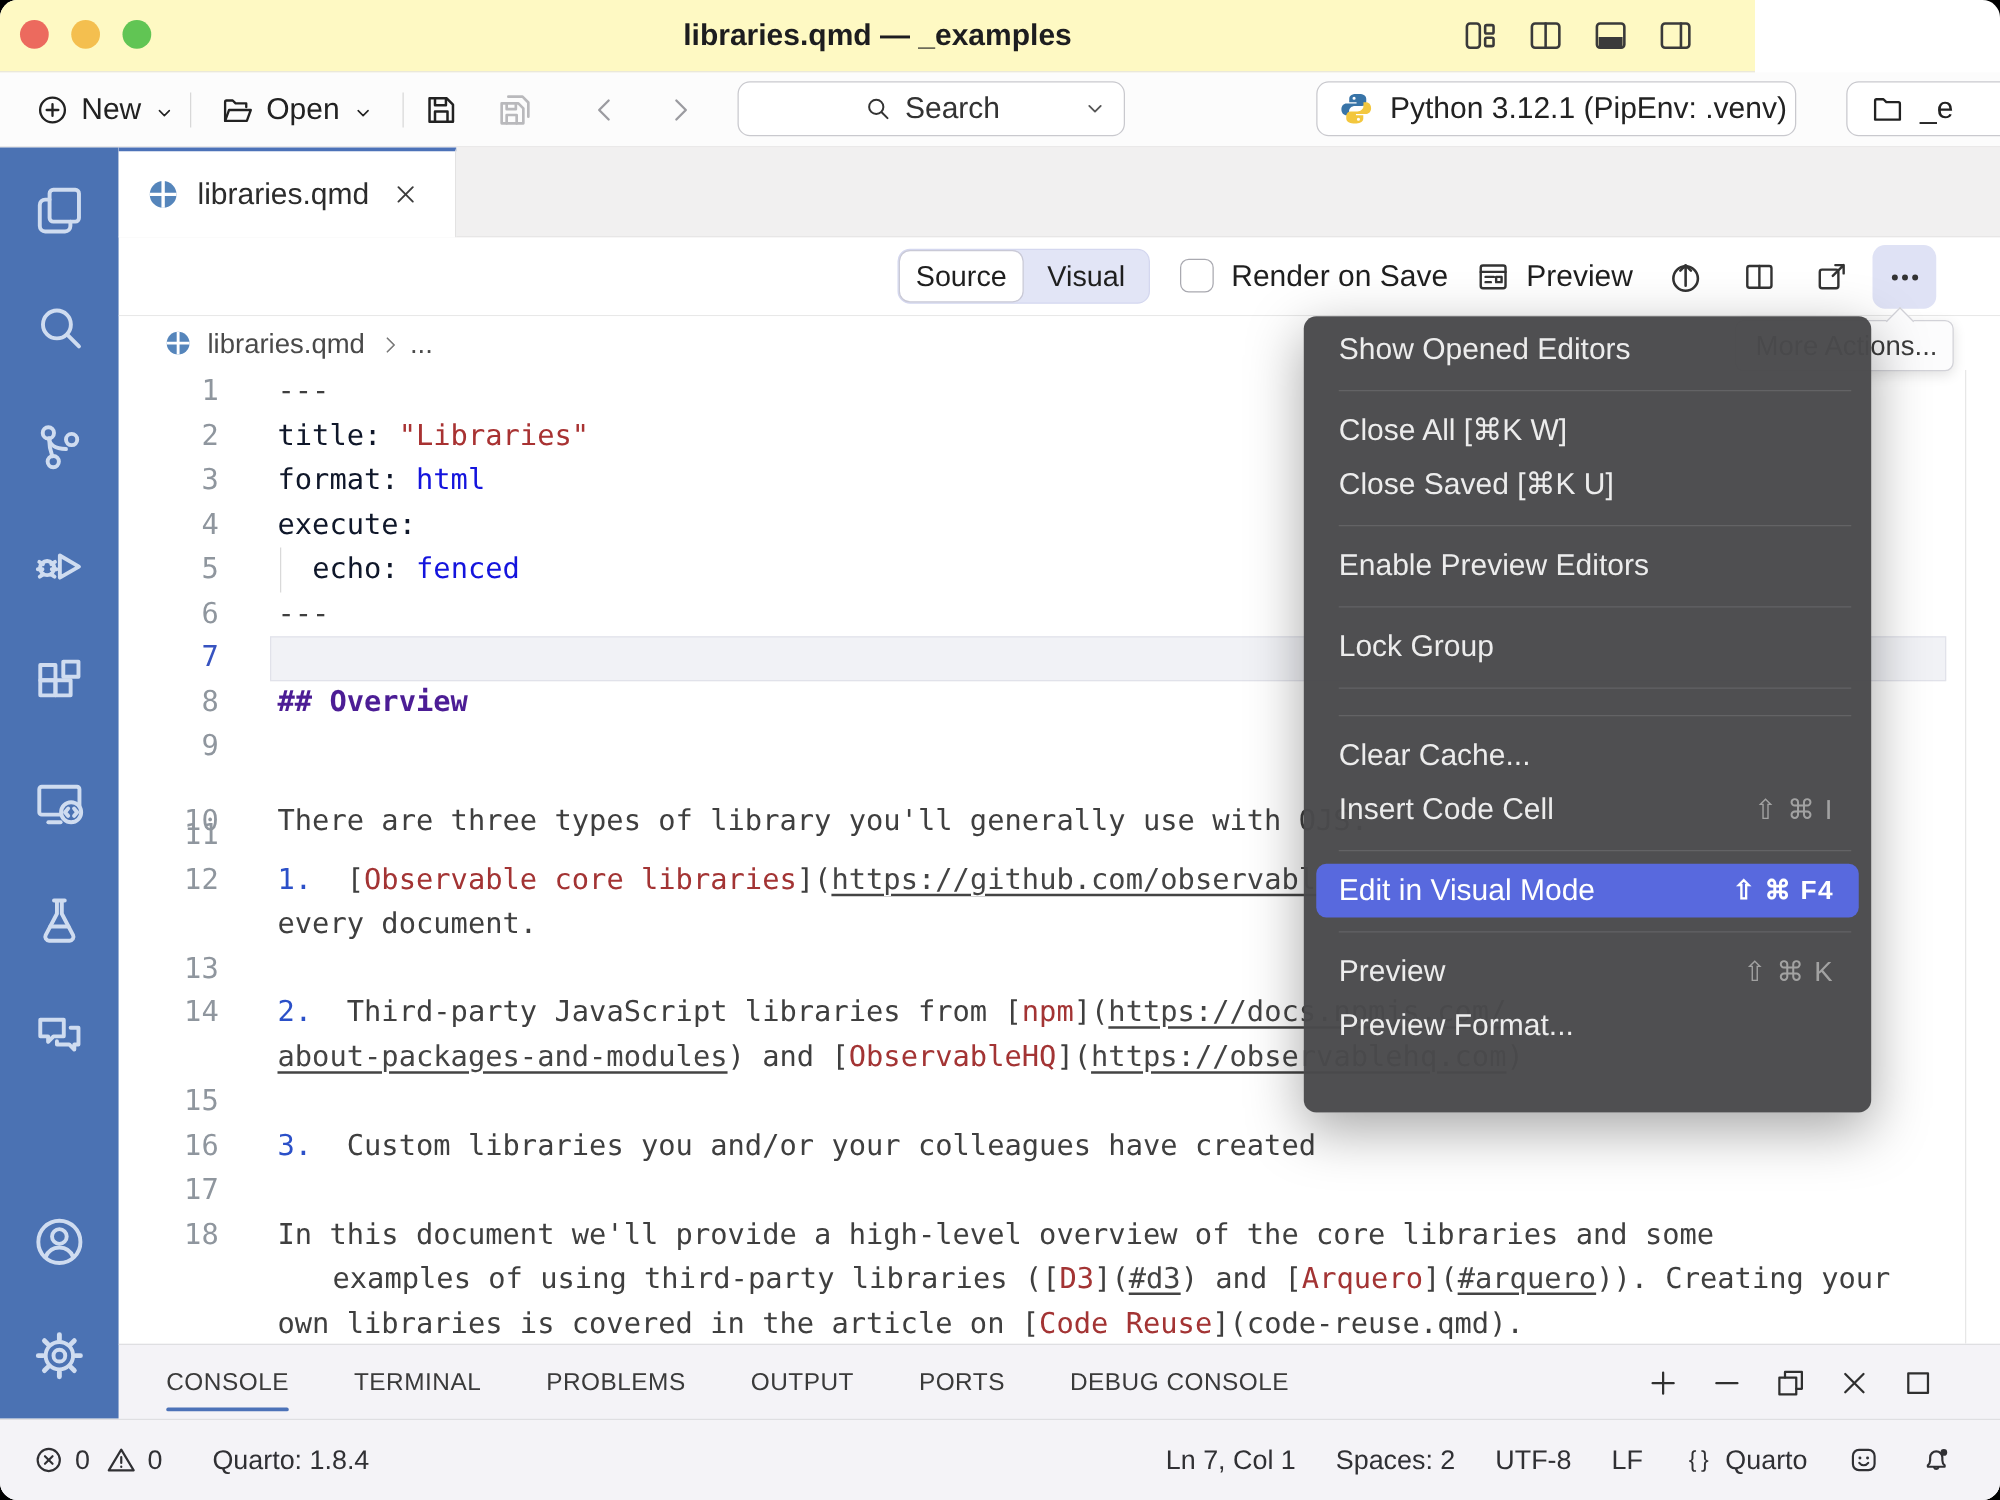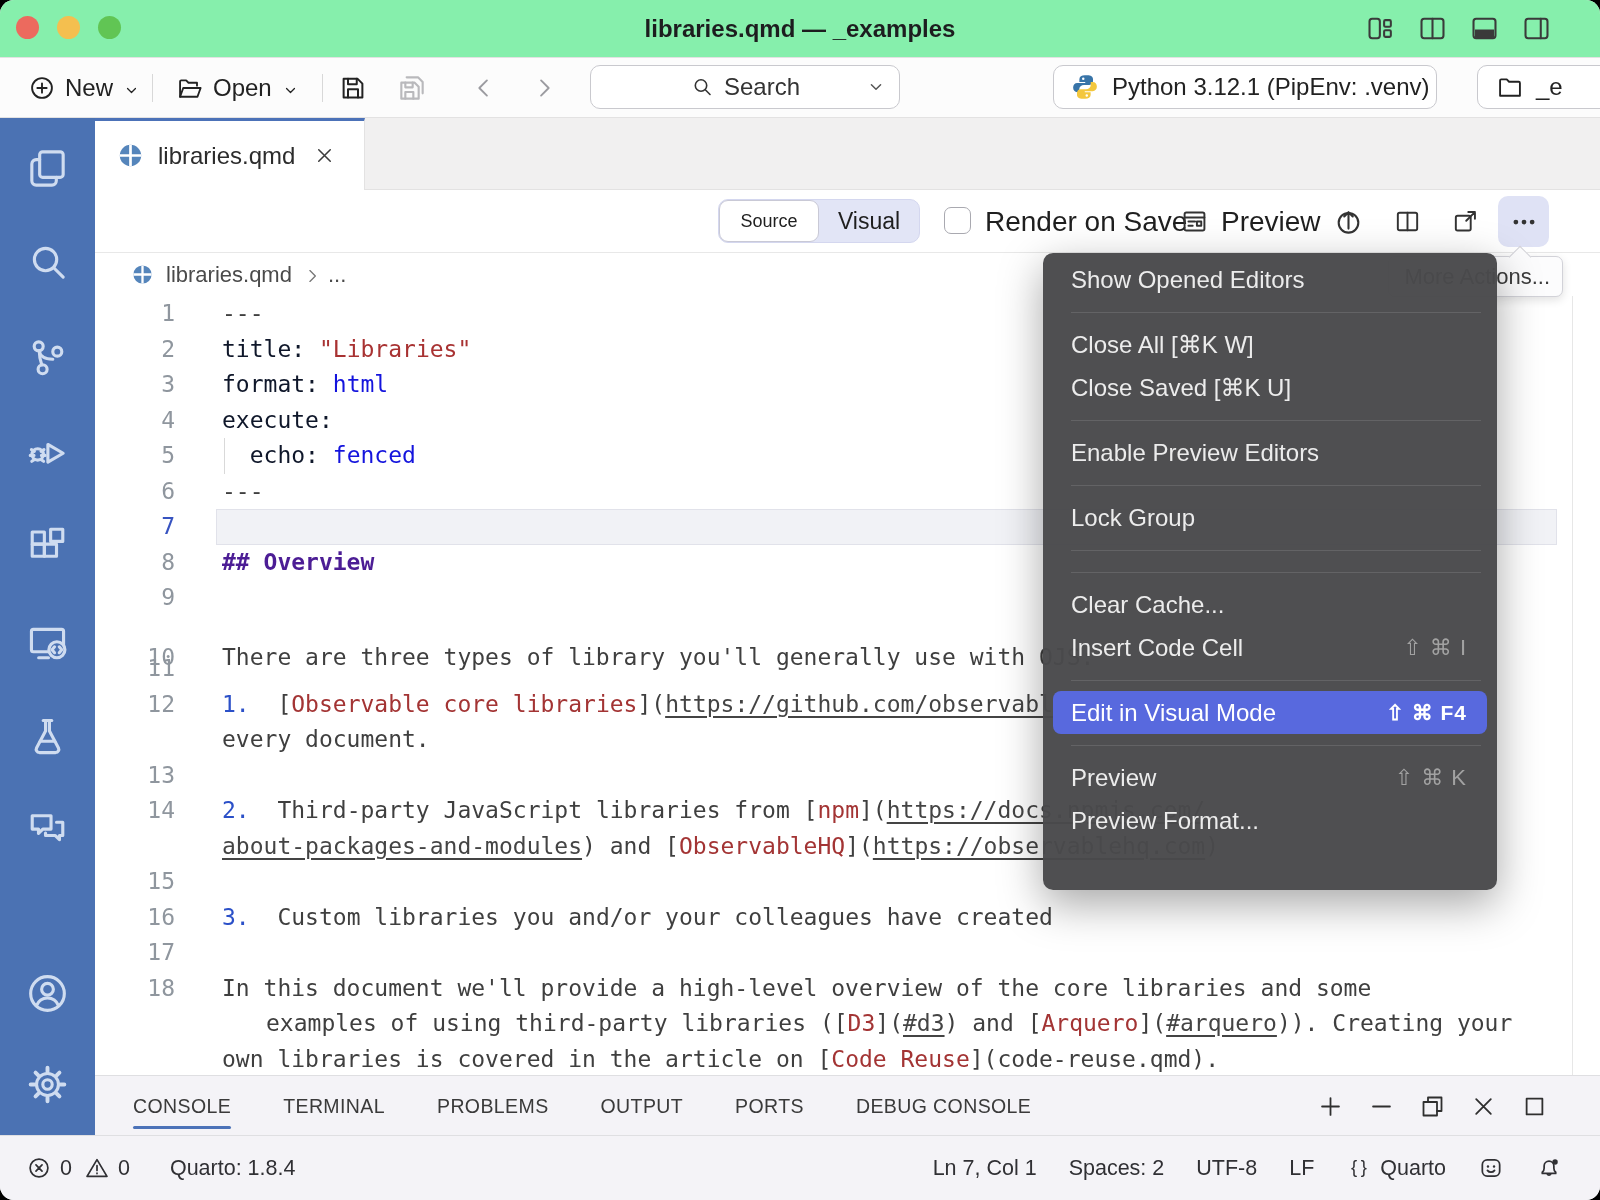--- a/index.html
+++ b/index.html
@@ -1,20 +1,20 @@
 <!DOCTYPE html>
 <html><head>
 <meta charset="utf-8">
 <style>
   html,body{margin:0;padding:0;background:#000;}
   body{font-family:"Liberation Sans",sans-serif;-webkit-font-smoothing:antialiased;}
   #window{position:relative;width:1600px;height:1200px;background:#fff;border-radius:14px;overflow:hidden;}
 
   
-  .titlebar{position:absolute;left:0;top:0;width:1600px;height:58px;background:#86efac;border-bottom:1px solid #e3e2e2;box-sizing:border-box;}
+  .titlebar{position:absolute;left:0;top:0;width:1404px;height:58px;background:#fef9c3;border-bottom:1px solid #e3e2e2;box-sizing:border-box;}
   .traffic{position:absolute;left:16px;top:16px;display:flex;gap:18px;}
   .tl{width:23px;height:23px;border-radius:50%;display:inline-block;}
   .tl.red{background:#ec6a5e;}.tl.yellow{background:#f4bf4f;}.tl.green{background:#61c554;}
   .wtitle{position:absolute;left:0;top:0;width:100%;height:58px;line-height:58px;text-align:center;font-size:24px;font-weight:600;color:#1d1d1f;}
   .layout-controls{position:absolute;right:48px;top:13px;display:flex;gap:21px;color:#3a3a3a;}
   .layout-controls .ic{width:31px;height:31px;}
 
   
   .toolbar{position:absolute;left:0;top:58px;width:1600px;height:60px;background:#fcfcfc;border-bottom:1px solid #e3e2e2;box-sizing:border-box;}
   .tbtn{position:absolute;top:0;height:60px;display:flex;align-items:center;gap:9px;color:#222;font-size:24px;cursor:default;}
@@ -33,24 +33,24 @@
   
   .tabbar{position:absolute;left:95px;top:118px;width:1505px;height:72px;background:#f1f0f0;border-bottom:1px solid #e3e2e2;box-sizing:border-box;}
   .tab{position:absolute;left:0;top:0;width:270px;height:72px;background:#fff;border-top:3px solid #4c72b8;border-right:1px solid #e3e2e2;box-sizing:border-box;display:flex;align-items:center;}
   .tab .ficon{width:27px;height:27px;margin-left:22px;}
   .tab .tlabel{margin-left:14px;font-size:24px;color:#2c2c2c;}
   .tab .tclose{width:23px;height:23px;margin-left:18px;color:#3c3c3c;}
 
   
   .edbar{position:absolute;left:95px;top:190px;width:1505px;height:63px;background:#fff;border-bottom:1px solid #e8e8e8;box-sizing:border-box;}
   .seg{position:absolute;left:623px;top:9px;width:202px;height:44px;background:#e2e5f6;border:1px solid #d4d7ef;border-radius:10px;box-sizing:border-box;display:flex;}
-  .seg .on{width:100px;height:42px;background:#fff;border:1px solid #c9c9d6;border-radius:9px;box-sizing:border-box;display:flex;align-items:center;justify-content:center;font-size:18px;color:#1f1f1f;}
+  .seg .on{width:100px;height:42px;background:#fff;border:1px solid #c9c9d6;border-radius:9px;box-sizing:border-box;display:flex;align-items:center;justify-content:center;font-size:23px;color:#1f1f1f;}
   .seg .off{flex:1;display:flex;align-items:center;justify-content:center;font-size:23px;color:#1f1f1f;}
   .checkbox{position:absolute;left:849px;top:17px;width:27px;height:27px;border:1.5px solid #a9a9b0;border-radius:7px;background:#fff;box-sizing:border-box;}
-  .edlabel{position:absolute;top:0;height:63px;display:flex;align-items:center;font-size:28px;color:#1f1f1f;}
+  .edlabel{position:absolute;top:0;height:63px;display:flex;align-items:center;font-size:24px;color:#1f1f1f;}
   .edicon{position:absolute;top:17px;width:29px;height:29px;color:#333;}
   .morebtn{position:absolute;left:1403px;top:6px;width:51px;height:51px;background:#dfe2f5;border-radius:10px;display:flex;align-items:center;justify-content:center;color:#333;}
   .morebtn .ic{width:30px;height:30px;}
 
   
   .breadcrumb{position:absolute;left:95px;top:253px;width:1505px;height:43px;background:#fff;display:flex;align-items:center;color:#4a4a4a;font-size:22px;}
   .breadcrumb .ficon{width:23px;height:23px;margin-left:36px;}
   .breadcrumb .bfile{margin-left:12px;}
   .breadcrumb .bchev{width:20px;height:20px;margin:2px 6px 0 10px;color:#777;}
 

